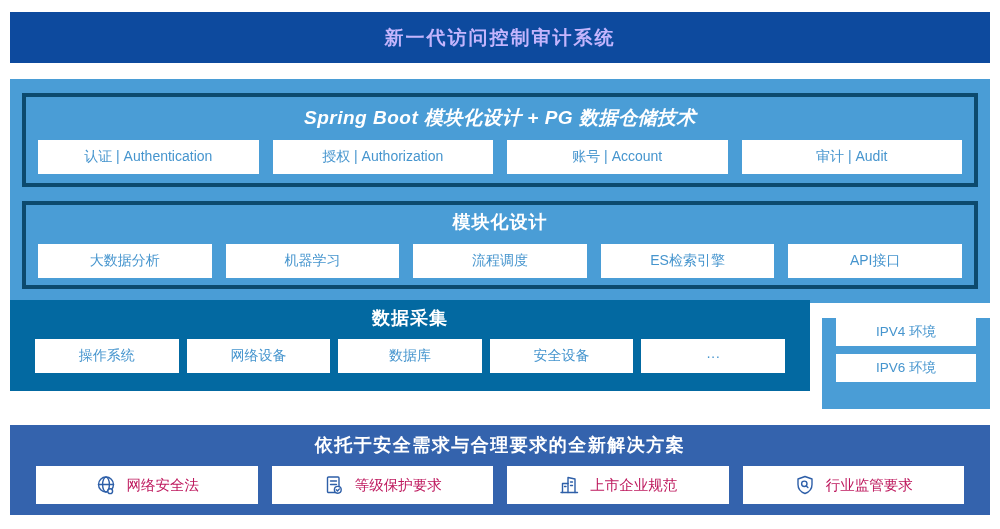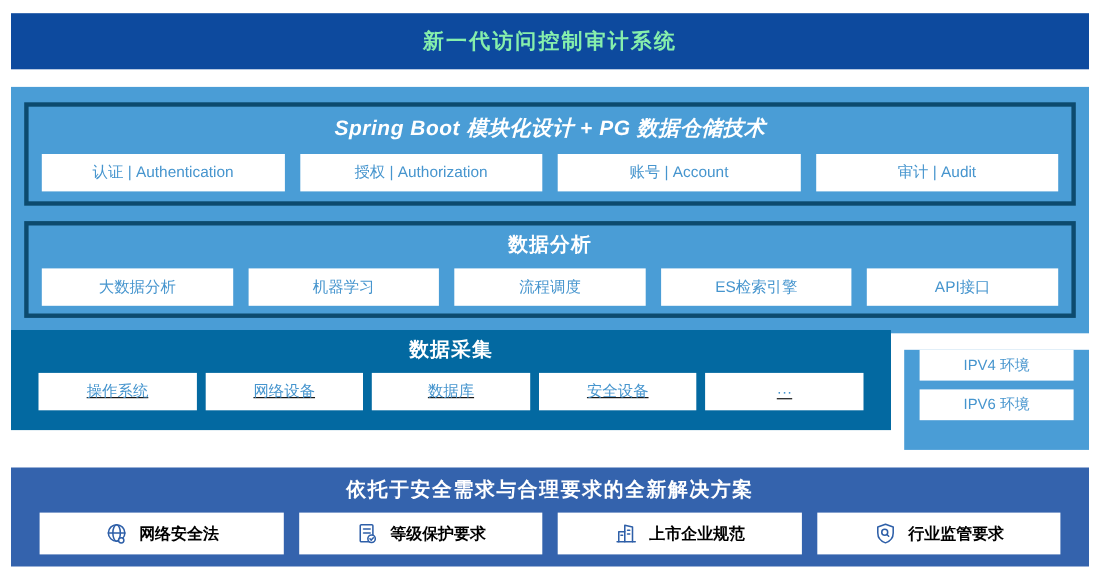--- a/index.html
+++ b/index.html
@@ -3,21 +3,21 @@
 <meta charset="utf-8">
 <style>
   html,body{margin:0;padding:0;background:#fff;}
   .canvas{
     position:relative;width:1000px;height:529px;background:#fff;
     font-family:"Liberation Sans","DejaVu Sans",sans-serif;overflow:hidden;
   }
   
   .banner{
     position:absolute;left:10px;top:12px;width:980px;height:51px;
-    background:#0D4A9E;color:#86efac;display:flex;align-items:center;justify-content:center;
+    background:#0D4A9E;color:#c4b5fd;display:flex;align-items:center;justify-content:center;
     font-weight:bold;font-size:19px;letter-spacing:2px;
   }
   
   .platform{position:absolute;left:10px;top:79px;width:980px;height:224px;background:#4A9DD6;}
   .bordered-box{position:absolute;left:12px;right:12px;border:4px solid #0c4a6e;}
   .box1{top:14px;height:86px;}
   .box2{top:122px;height:80px;}
   .box-title{
     color:#fff;font-weight:bold;text-align:center;font-size:19px;letter-spacing:1px;
     padding-top:9px;line-height:24px;
@@ -25,32 +25,32 @@
   .box-title.italic{font-style:italic;letter-spacing:0.5px;}
   .box2 .box-title{padding-top:5px;font-size:18px;}
   .row{display:flex;gap:14px;margin:10px 12px 16px 12px;}
   .chip{
     flex:1;background:#fff;height:34px;display:flex;align-items:center;justify-content:center;
     color:#4695CE;font-size:14px;white-space:nowrap;
   }
   
   .collection{position:absolute;left:10px;top:300px;width:800px;height:91px;background:#0369a1;}
   .collection .box-title{padding-top:6px;font-size:18px;}
-  .collection .row{margin:9px 25px 13px 25px;gap:8px;text-decoration:underline;}
+  .collection .row{margin:9px 25px 13px 25px;gap:8px;}
   
   .env{
     position:absolute;left:822px;top:318px;width:168px;height:91px;background:#4A9DD6;
     display:flex;flex-direction:column;justify-content:flex-start;gap:8px;padding:0 14px;box-sizing:border-box;
   }
   .env .chip{flex:none;height:28px;font-size:13.5px;}
   
   .solution{position:absolute;left:10px;top:425px;width:980px;height:90px;background:#3463AD;}
   .solution .box-title{padding-top:8px;font-size:18px;letter-spacing:1.5px;}
   .solution .row{margin:9px 26px 0 26px;gap:14px;}
-  .solution .chip{height:38px;color:#000000;font-size:14.5px;font-weight:bold;}
+  .solution .chip{height:38px;color:#be185d;font-size:14.5px;font-weight:normal;}
   .chip .icon{display:inline-flex;margin-right:10px;}
   .chip svg{stroke:#2E5FA8;fill:none;stroke-width:1.4;stroke-linecap:round;stroke-linejoin:round;}
 </style>
 </head>
 <body>
 
 <div class="canvas">
 
   <div class="banner">
     <span>新一代访问控制审计系统</span>
@@ -62,21 +62,21 @@
       <div class="box-title italic">Spring Boot 模块化设计 + PG 数据仓储技术</div>
       <div class="row">
         <div class="chip">认证 | Authentication</div>
         <div class="chip">授权 | Authorization</div>
         <div class="chip">账号 | Account</div>
         <div class="chip">审计 | Audit</div>
       </div>
     </div>
 
     <div class="bordered-box box2">
-      <div class="box-title">数据分析</div>
+      <div class="box-title">模块化设计</div>
       <div class="row">
         <div class="chip">大数据分析</div>
         <div class="chip">机器学习</div>
         <div class="chip">流程调度</div>
         <div class="chip">ES检索引擎</div>
         <div class="chip">API接口</div>
       </div>
     </div>
 
   </div>

